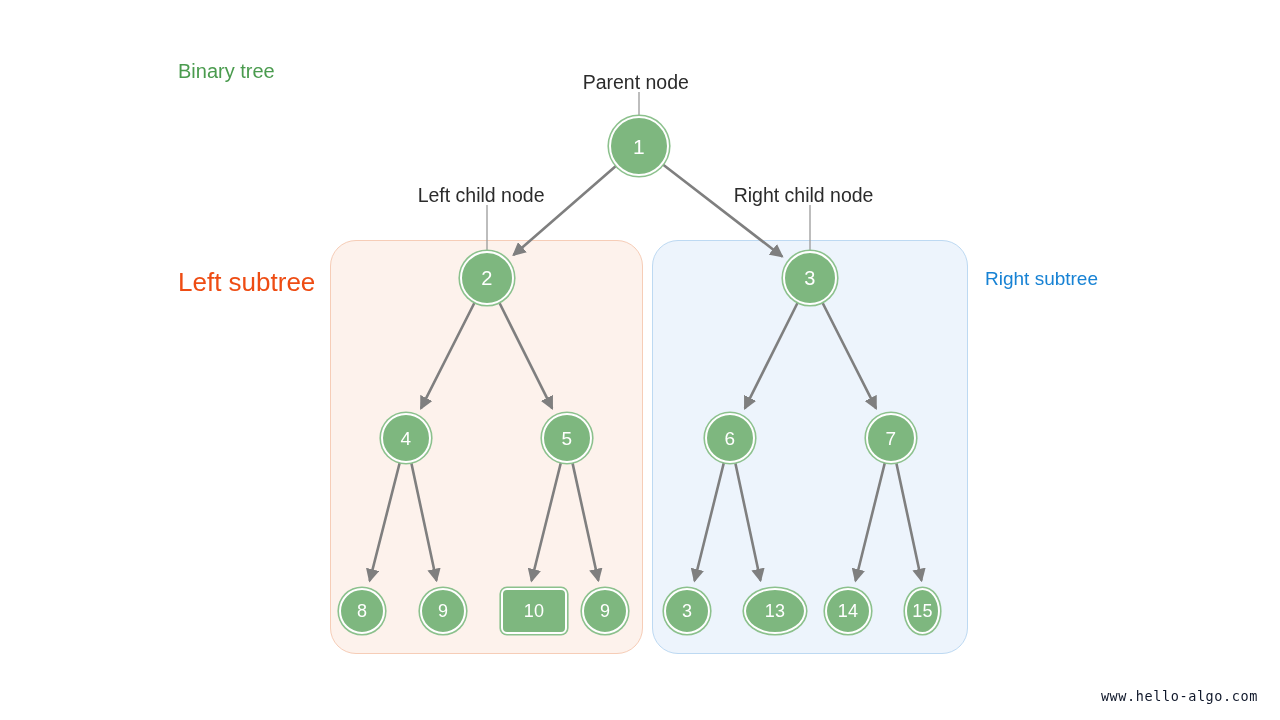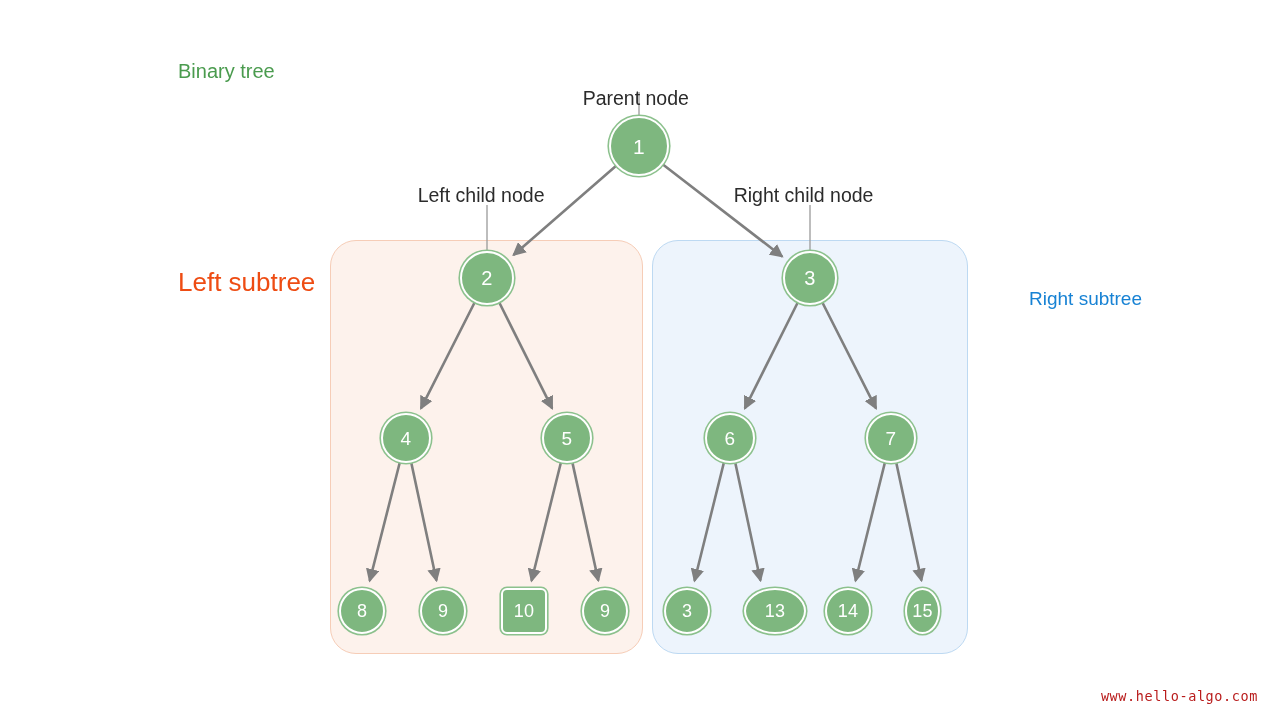--- a/index.html
+++ b/index.html
@@ -87,21 +87,21 @@
   .annot.dark  { color: #2b2b2b; font-size: 19.5px; }
   .annot.green { color: #4a9b4e; font-size: 20px; }
   .annot.orange{ color: #ee4c13; font-size: 26px; }
   .annot.blue  { color: #1782d4; font-size: 19px; }
 
   
   #watermark {
     position: absolute;
     right: 22px;
     bottom: 16px;
-    color: #b91c1c;
+    color: #0f172a;
     font-family: "DejaVu Sans Mono", monospace;
     font-size: 13.5px;
     letter-spacing: 0.6px;
     white-space: nowrap;
   }
 </style>
 </head>
 <body>
 
 <div id="stage">
@@ -159,21 +159,21 @@
       </div>
       <div class="node lv2" style="left: 866px; top: 413px; width: 50px; height: 50px;">
         <span>7</span>
       </div>
       <div class="node lv3" style="left: 339px; top: 588px; width: 46px; height: 46px;">
         <span>8</span>
       </div>
       <div class="node lv3" style="left: 420px; top: 588px; width: 46px; height: 46px;">
         <span>9</span>
       </div>
-      <div class="node lv3" style="left: 501px; top: 588px; width: 46px; height: 46px; border-radius: 6px;">
+      <div class="node lv3" style="left: 501px; top: 588px; width: 66px; height: 46px; border-radius: 6px;">
         <span>10</span>
       </div>
       <div class="node lv3" style="left: 582px; top: 588px; width: 46px; height: 46px;">
         <span>9</span>
       </div>
       <div class="node lv3" style="left: 664px; top: 588px; width: 46px; height: 46px;">
         <span>3</span>
       </div>
       <div class="node lv3" style="left: 744px; top: 588px; width: 62px; height: 46px;">
         <span>13</span>
@@ -181,25 +181,25 @@
       <div class="node lv3" style="left: 825px; top: 588px; width: 46px; height: 46px;">
         <span>14</span>
       </div>
       <div class="node lv3" style="left: 905px; top: 588px; width: 35px; height: 46px;">
         <span>15</span>
       </div>
     </div>
 
   <div class="annot green" style="left:178px; top:61px;">Binary tree</div>
 
-  <div class="annot dark" id="label-parent-node" style="left: 582.656px; top: 73px; margin-top: 16px;">Parent node</div>
+  <div class="annot dark" id="label-parent-node" style="left: 582.656px; top: 73px;">Parent node</div>
 
   <div class="annot dark" id="label-left-child" style="left: 417.664px; top: 186px;">Left child node</div>
 
   <div class="annot dark" id="label-right-child" style="left: 733.633px; top: 186px;">Right child node</div>
 
   <div class="annot orange" style="left:178px; top:269px;">Left subtree</div>
 
-  <div class="annot blue" style="left:1029px; top:269px;margin-top:20px;">Right subtree</div>
+  <div class="annot blue" style="left:985px; top:269px;">Right subtree</div>
 
   <div id="watermark">www.hello-algo.com</div>
 
 </div>
 
 </body></html>

